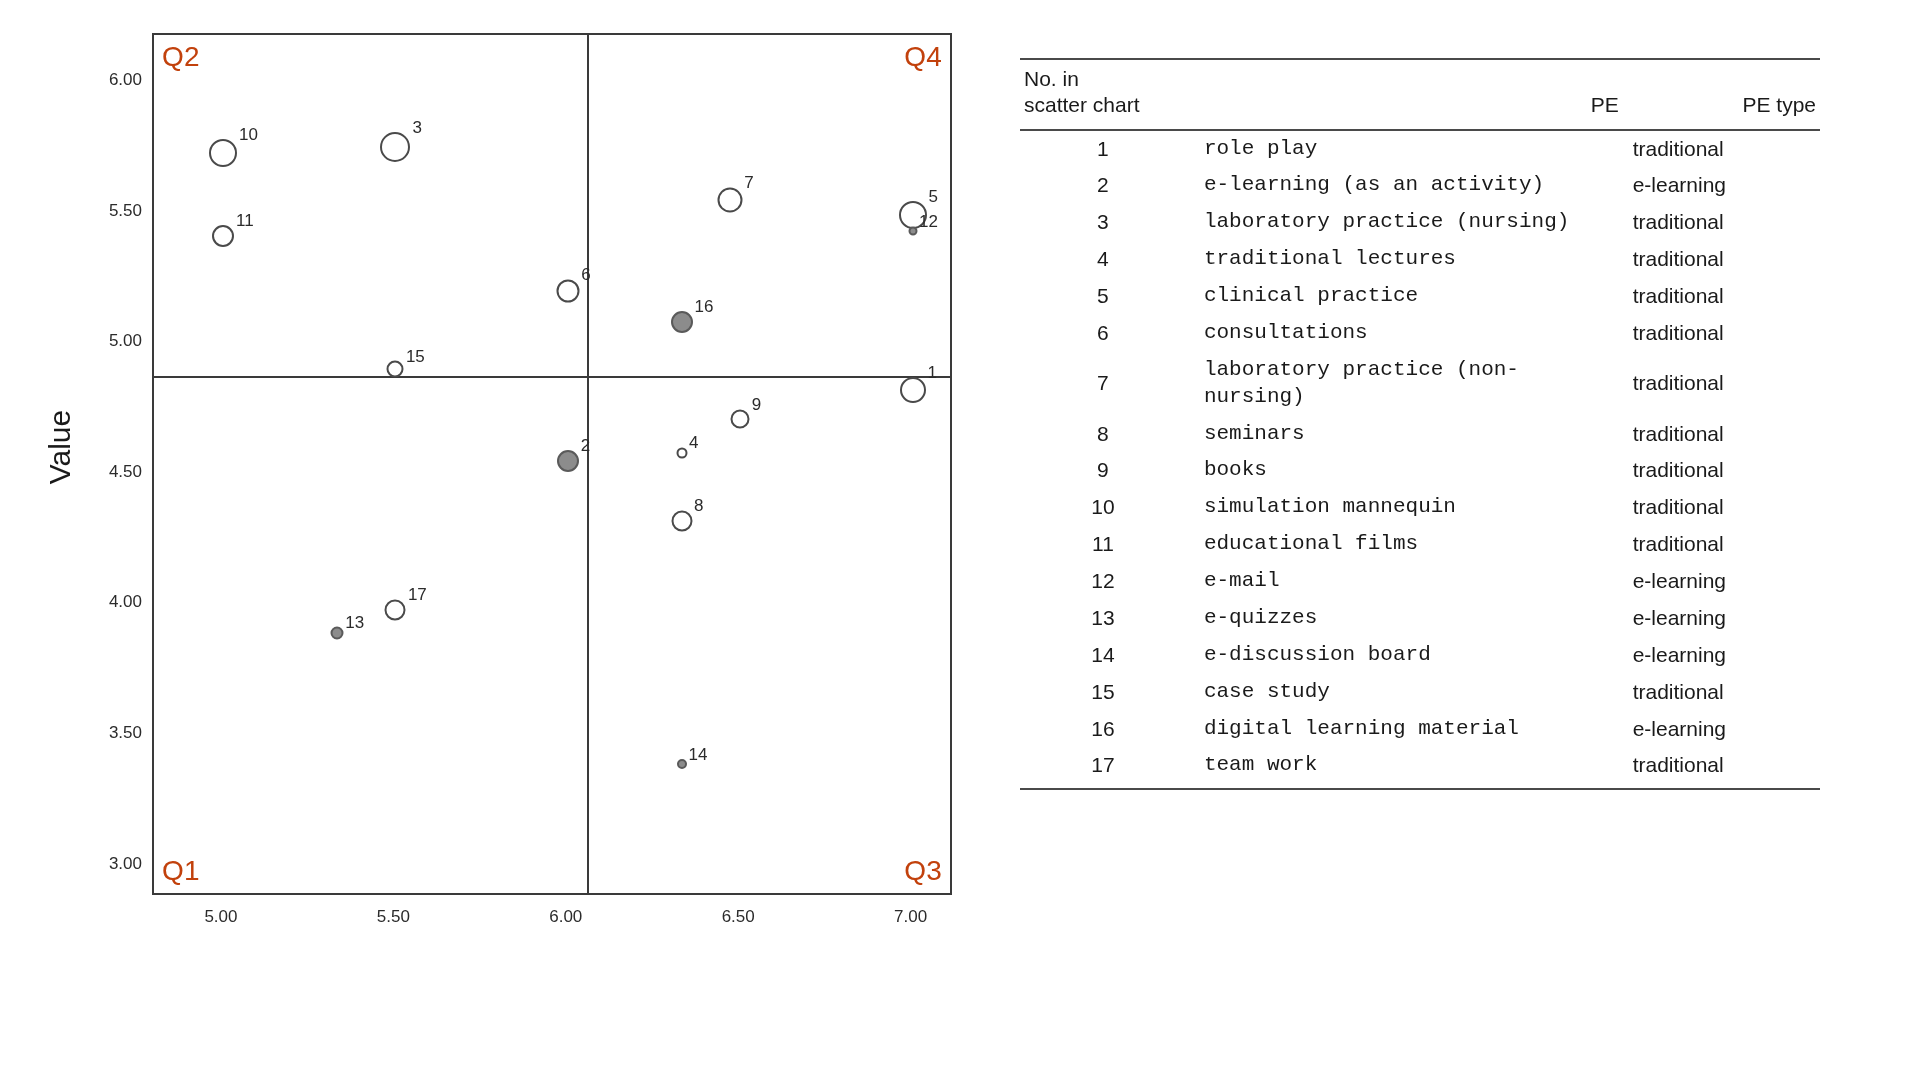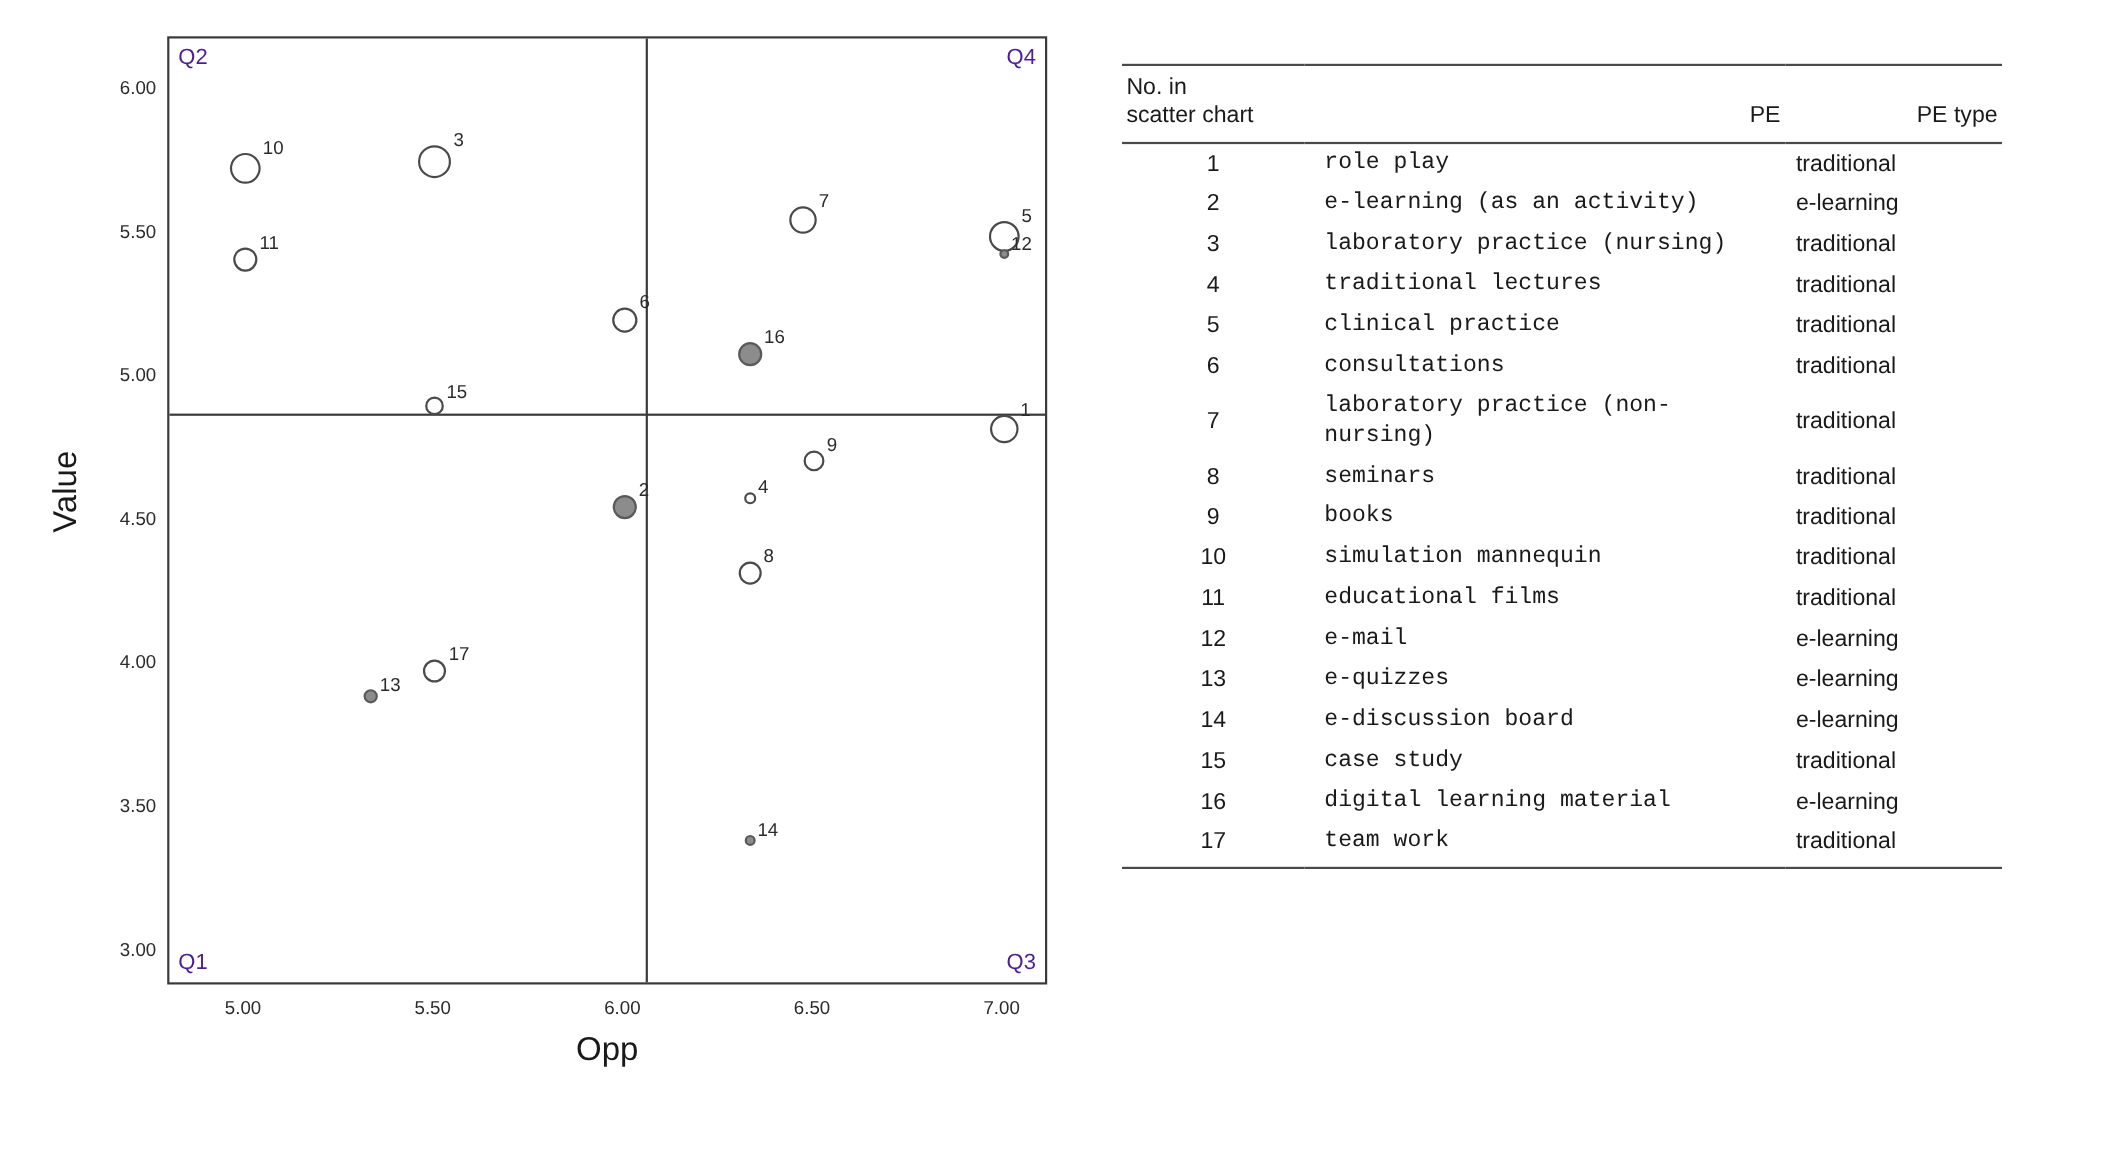--- a/index.html
+++ b/index.html
@@ -47,22 +47,22 @@
   }
   .quad-h {
     position: absolute;
     left: 0;
     right: 0;
     height: 2px;
     background: #3a3a3a;
   }
   .quad-label {
     position: absolute;
-    font-size: 20px;
-    color: #4c1d95;
+    font-size: 28px;
+    color: #c2410c;
     font-family: "Liberation Sans", sans-serif;
     letter-spacing: .2px;
   }
   .dot {
     position: absolute;
     border-radius: 50%;
     box-sizing: border-box;
     border: 2px solid #4a4a4a;
     background: transparent;
     transform: translate(-50%, -50%);
@@ -219,21 +219,20 @@
         <div class="dot filled" style="left: 527.586px; top: 728.782px; width: 10px; height: 10px;"></div>
         <div class="dot-label" style="left: 534.586px; top: 719.782px;">14</div>
         <div class="dot" style="left: 241.379px; top: 334.352px; width: 17px; height: 17px;"></div>
         <div class="dot-label" style="left: 251.879px; top: 321.852px;">15</div>
         <div class="dot filled" style="left: 527.586px; top: 287.333px; width: 22px; height: 22px;"></div>
         <div class="dot-label" style="left: 540.586px; top: 272.333px;">16</div>
         <div class="dot" style="left: 241.379px; top: 574.667px; width: 21px; height: 21px;"></div>
         <div class="dot-label" style="left: 253.879px; top: 560.167px;">17</div>
       </div>
     <div class="axis-title-y">Value</div>
-    <div class="axis-title-x">Opp</div>
   <div class="tick-x" style="left: 220.966px; top: 907px;">5.00</div>
       <div class="tick-x" style="left: 393.379px; top: 907px;">5.50</div>
       <div class="tick-x" style="left: 565.793px; top: 907px;">6.00</div>
       <div class="tick-x" style="left: 738.207px; top: 907px;">6.50</div>
       <div class="tick-x" style="left: 910.621px; top: 907px;">7.00</div>
       <div class="tick-y" style="left: 72px; width: 70px; top: 863.655px;">3.00</div>
       <div class="tick-y" style="left: 72px; width: 70px; top: 733.048px;">3.50</div>
       <div class="tick-y" style="left: 72px; width: 70px; top: 602.442px;">4.00</div>
       <div class="tick-y" style="left: 72px; width: 70px; top: 471.836px;">4.50</div>
       <div class="tick-y" style="left: 72px; width: 70px; top: 341.23px;">5.00</div>

